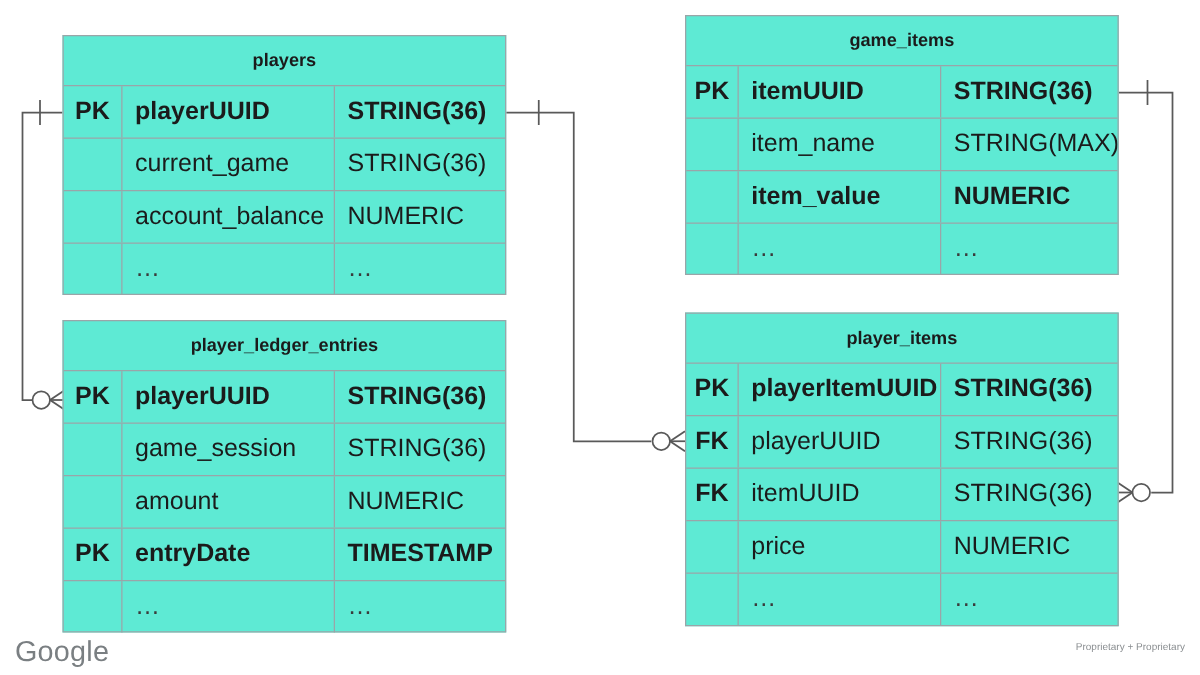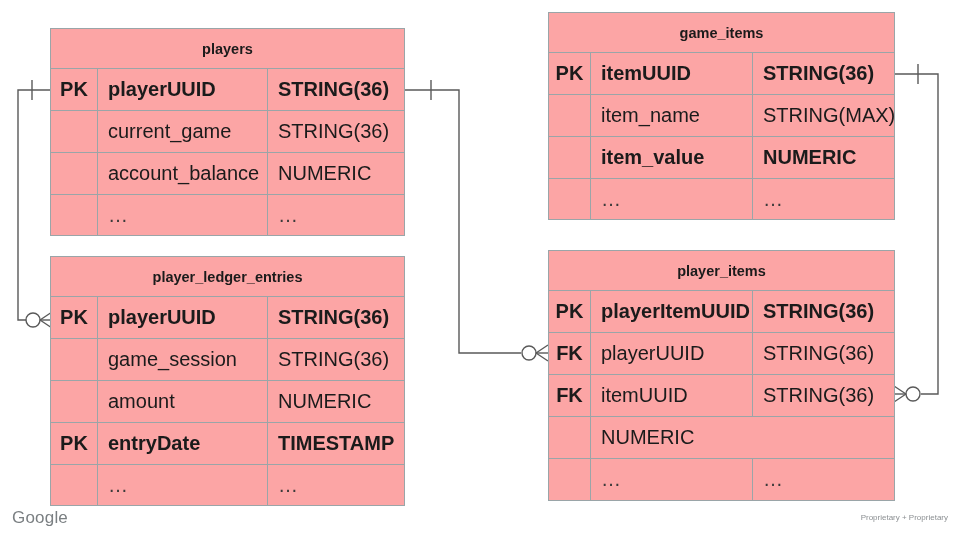--- a/index.html
+++ b/index.html
@@ -34,21 +34,21 @@
     fill: #ffffff;
     stroke: #595959;
     stroke-width: 1.4;
   }
 
   
   .entity {
     position: absolute;
     z-index: 2;
     border: 1px solid #9aa5a8;
-    background: #fca5a5;
+    background: #5eead4;
     box-sizing: border-box;
   }
   .entity-title {
     text-align: center;
     font-weight: bold;
     font-size: 14.5px;
     color: #1b1b1b;
     border-bottom: 1px solid #9aa5a8;
     box-sizing: border-box;
     display: flex;
@@ -92,21 +92,21 @@
     color: #3a3a3a;
     letter-spacing: 1px;
   }
 
   
   #brand {
     position: absolute;
     left: 12px;
     top: 508px;
     z-index: 3;
-    font-size: 17px;
+    font-size: 23px;
     color: #7a7f82;
     letter-spacing: 0.2px;
   }
   #confidential {
     position: absolute;
     right: 12px;
     top: 513px;
     z-index: 3;
     font-size: 8px;
     color: #8b8f92;
@@ -271,20 +271,21 @@
     </div>
 
     <div class="erow" style="height:42px;">
       <div class="cell-key" style="width:42px;">FK</div>
       <div class="cell-name" style="width:162px;">itemUUID</div>
       <div class="cell-type" style="width:141px;">STRING(36)</div>
     </div>
 
     <div class="erow" style="height:42px;">
       <div class="cell-key" style="width:42px;"></div>
+      <div class="cell-name" style="width:162px;">price</div>
       <div class="cell-type" style="width:141px;">NUMERIC</div>
     </div>
 
     <div class="erow last" style="height:41px;">
       <div class="cell-key" style="width:42px;"></div>
       <div class="cell-name ellip" style="width:162px;">…</div>
       <div class="cell-type ellip" style="width:141px;">…</div>
     </div>
   </div>
 

